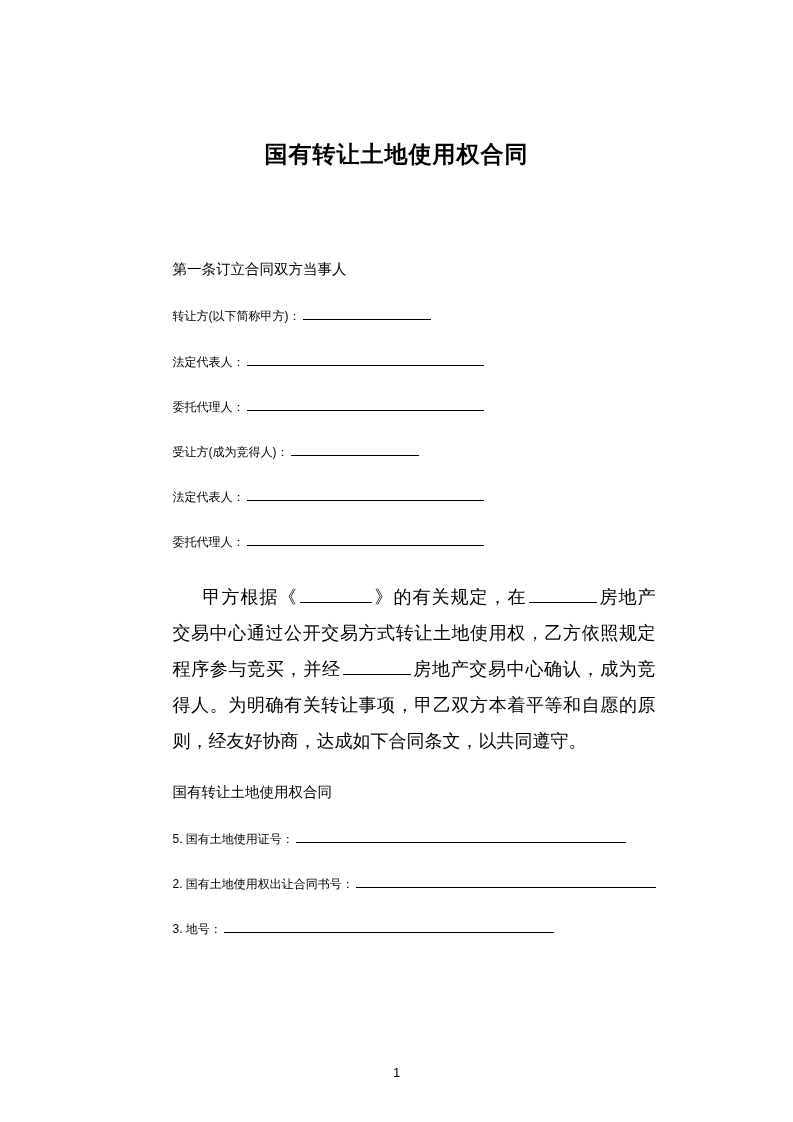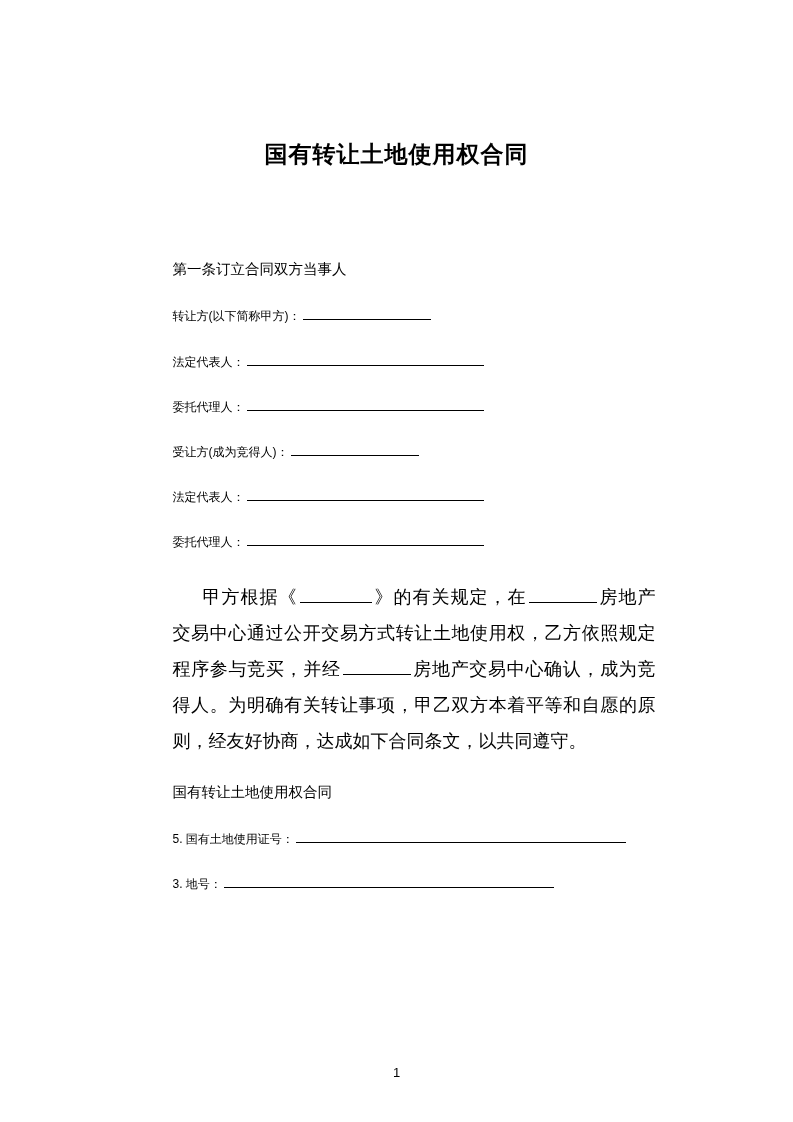--- a/index.html
+++ b/index.html
@@ -117,20 +117,23 @@
     <p class="para">
       <span>甲方根据《</span><span class="fill w-inline"></span><span>》的有关规定，在</span><span class="fill w-inline2"></span><span>房地产交易中心通过公开交易方式转让土地使用权，乙方依照规定程序参与竞买，并经</span><span class="fill w-inline2"></span><span>房地产交易中心确认，成为竞得人。为明确有关转让事项，甲乙双方本着平等和自愿的原则，经友好协商，达成如下合同条文，以共同遵守。</span>
     </p>
 
     <div class="heading">国有转让土地使用权合同</div>
 
     <div class="line indent">
       <span>5. 国有土地使用证号：</span><span class="fill w-longer"></span>
     </div>
 
+    <div class="line indent">
+      <span>2. 国有土地使用权出让合同书号：</span><span class="fill w-long"></span>
+    </div>
 
     <div class="line indent">
       <span>3. 地号：</span><span class="fill w-longer"></span>
     </div>
 
   </div>
 
   <div class="page-number">1</div>
 
 </div>

